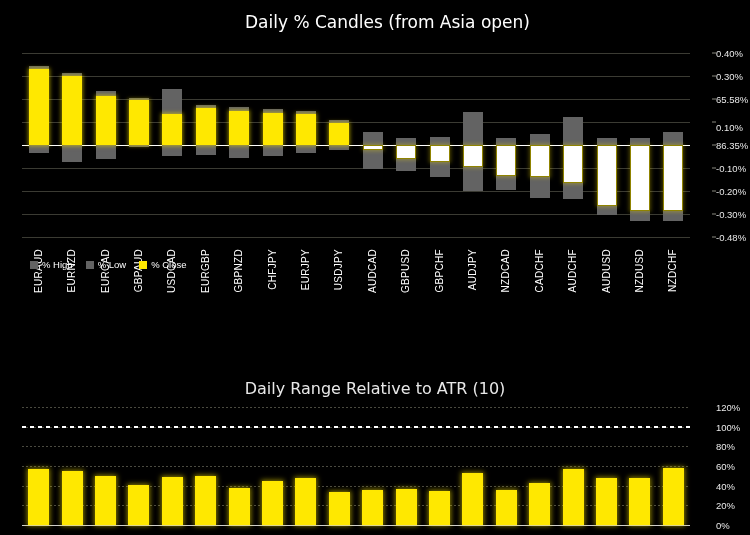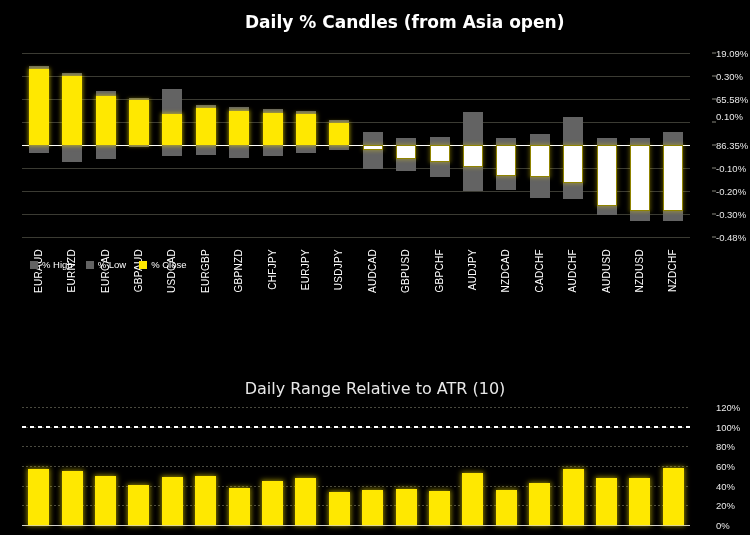--- a/index.html
+++ b/index.html
@@ -16,21 +16,21 @@
   .header { position: absolute; left: 0; top: 0; width: 750px; height: 46px; }
   .logo {
     position: absolute; left: 26px; top: 6px;
     font-size: 30px; font-weight: bold; letter-spacing: 1px;
     font-family: "DejaVu Sans", sans-serif;
   }
   .logo .city { color: #ffffff; }
   .logo .index { color: #ffe800; }
   .chart1-title {
     position: absolute; left: 245px; top: 12px;
-    color: #ffffff; font-size: 17px; font-weight: bold;
+    color: #ffffff; font-size: 17px; font-weight: normal;
     font-family: "DejaVu Sans", sans-serif;
   }
 
   
   .panel1 { position: absolute; left: 0; top: 46px; width: 750px; height: 270px; }
   .plot1 {
     position: absolute; left: 22px; top: 7px;
     width: 668px; height: 184px;
   }
   .gridline {
@@ -144,30 +144,30 @@
 <div id="root">
 
   <div class="header">
     <div class="chart1-title">Daily % Candles (from Asia open)</div>
   </div>
 
   <div class="panel1">
     <div class="plot1" id="plot1">
         <div class="gridline" style="top: 0px;"></div>
         <div class="ytickmark" style="top: 0px;"></div>
-        <div class="ytick" style="top: 0px;">19.09%</div>
+        <div class="ytick" style="top: 0px;">0.40%</div>
         <div class="gridline" style="top: 23px;"></div>
         <div class="ytickmark" style="top: 23px;"></div>
         <div class="ytick" style="top: 23px;">0.30%</div>
         <div class="gridline" style="top: 46px;"></div>
         <div class="ytickmark" style="top: 46px;"></div>
         <div class="ytick" style="top: 46px;">65.58%</div>
         <div class="gridline" style="top: 69px;"></div>
         <div class="ytickmark" style="top: 69px;"></div>
-        <div class="ytick" style="top: 63px;">0.10%</div>
+        <div class="ytick" style="top: 74px;">0.10%</div>
         <div class="gridline zero" style="top: 92px;"></div>
         <div class="ytickmark" style="top: 92px;"></div>
         <div class="ytick" style="top: 92px;">86.35%</div>
         <div class="gridline" style="top: 115px;"></div>
         <div class="ytickmark" style="top: 115px;"></div>
         <div class="ytick" style="top: 115px;">-0.10%</div>
         <div class="gridline" style="top: 138px;"></div>
         <div class="ytickmark" style="top: 138px;"></div>
         <div class="ytick" style="top: 138px;">-0.20%</div>
         <div class="gridline" style="top: 161px;"></div>

